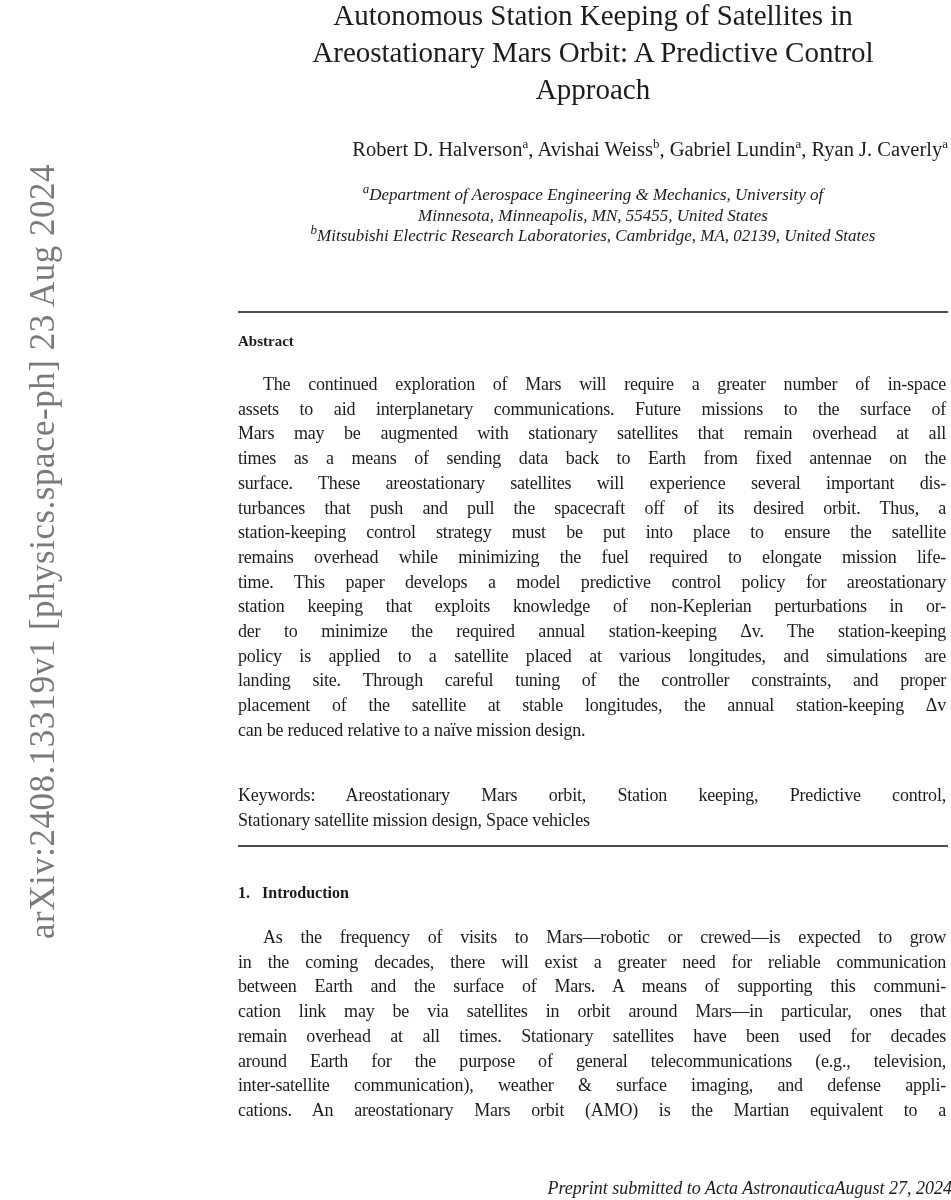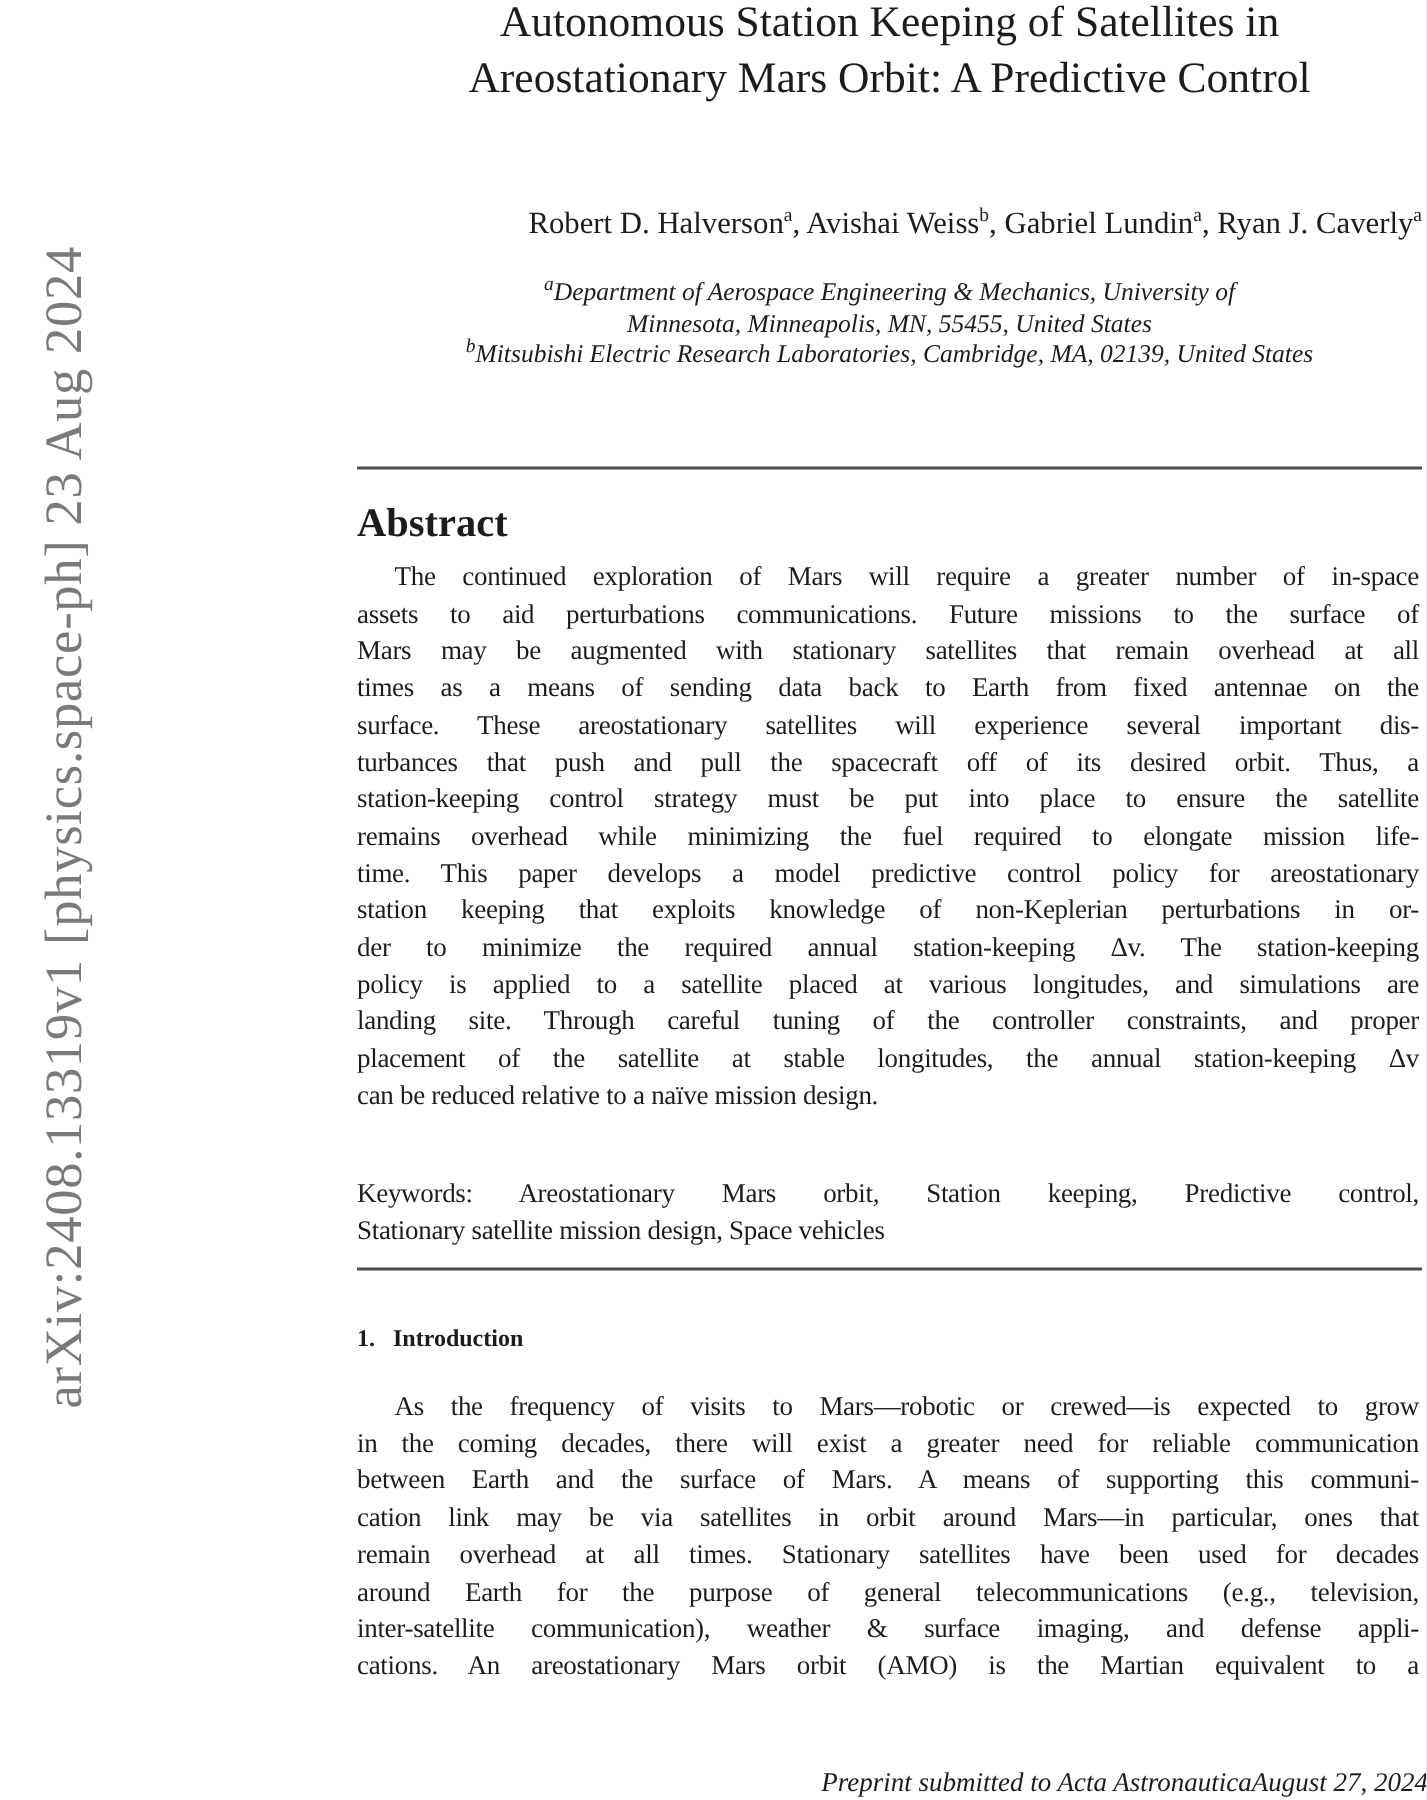--- a/index.html
+++ b/index.html
@@ -79,21 +79,21 @@
     border-top: 2px solid #4d4d4d;
     margin: 0;
   }
   .rule1 { top: 311px; }
   .rule2 { top: 845px; }
 
   .abshead {
     position: absolute;
     top: 333px; left: 0;
     margin: 0;
-    font-size: 27px;
+    font-size: 15px;
     font-weight: 700;
   }
 
   .bodyblock {
     position: absolute;
     left: 0; right: 2px;
     font-size: 18px;
     line-height: 24.7px;
     letter-spacing: -0.2px;
   }
@@ -135,39 +135,40 @@
 
   <div class="banner">
     <span class="banner-text">arXiv:2408.13319v1  [physics.space-ph]  23 Aug 2024</span>
   </div>
 
   <div class="content">
 
     <h1 class="title">
       <span class="tline">Autonomous Station Keeping of Satellites in</span>
       <span class="tline">Areostationary Mars Orbit: A Predictive Control</span>
+      <span class="tline">Approach</span>
     </h1>
 
     <div class="authors">
       <span><span>Robert D. Halverson</span><sup>a</sup></span><span><span>, Avishai Weiss</span><sup>b</sup></span><span><span>, Gabriel Lundin</span><sup>a</sup></span><span><span>, Ryan J. Caverly</span><sup>a</sup></span>
     </div>
 
     <div class="affils">
       <div class="affil-line"><sup>a</sup><span>Department of Aerospace Engineering &amp; Mechanics, University of</span></div>
       <div class="affil-line"><sup></sup><span>Minnesota, Minneapolis, MN, 55455, United States</span></div>
       <div class="affil-line"><sup>b</sup><span>Mitsubishi Electric Research Laboratories, Cambridge, MA, 02139, United States</span></div>
     </div>
 
     <hr class="rule rule1">
 
     <h2 class="abshead">Abstract</h2>
 
     <div class="bodyblock abstract">
       <div class="line indent">The continued exploration of Mars will require a greater number of in-space</div>
-      <div class="line">assets to aid perturbations communications. Future missions to the surface of</div>
+      <div class="line">assets to aid interplanetary communications. Future missions to the surface of</div>
       <div class="line">Mars may be augmented with stationary satellites that remain overhead at all</div>
       <div class="line">times as a means of sending data back to Earth from fixed antennae on the</div>
       <div class="line">surface. These areostationary satellites will experience several important dis-</div>
       <div class="line">turbances that push and pull the spacecraft off of its desired orbit. Thus, a</div>
       <div class="line">station-keeping control strategy must be put into place to ensure the satellite</div>
       <div class="line">remains overhead while minimizing the fuel required to elongate mission life-</div>
       <div class="line">time. This paper develops a model predictive control policy for areostationary</div>
       <div class="line">station keeping that exploits knowledge of non-Keplerian perturbations in or-</div>
       <div class="line">der to minimize the required annual station-keeping Δv. The station-keeping</div>
       <div class="line">policy is applied to a satellite placed at various longitudes, and simulations are</div>

